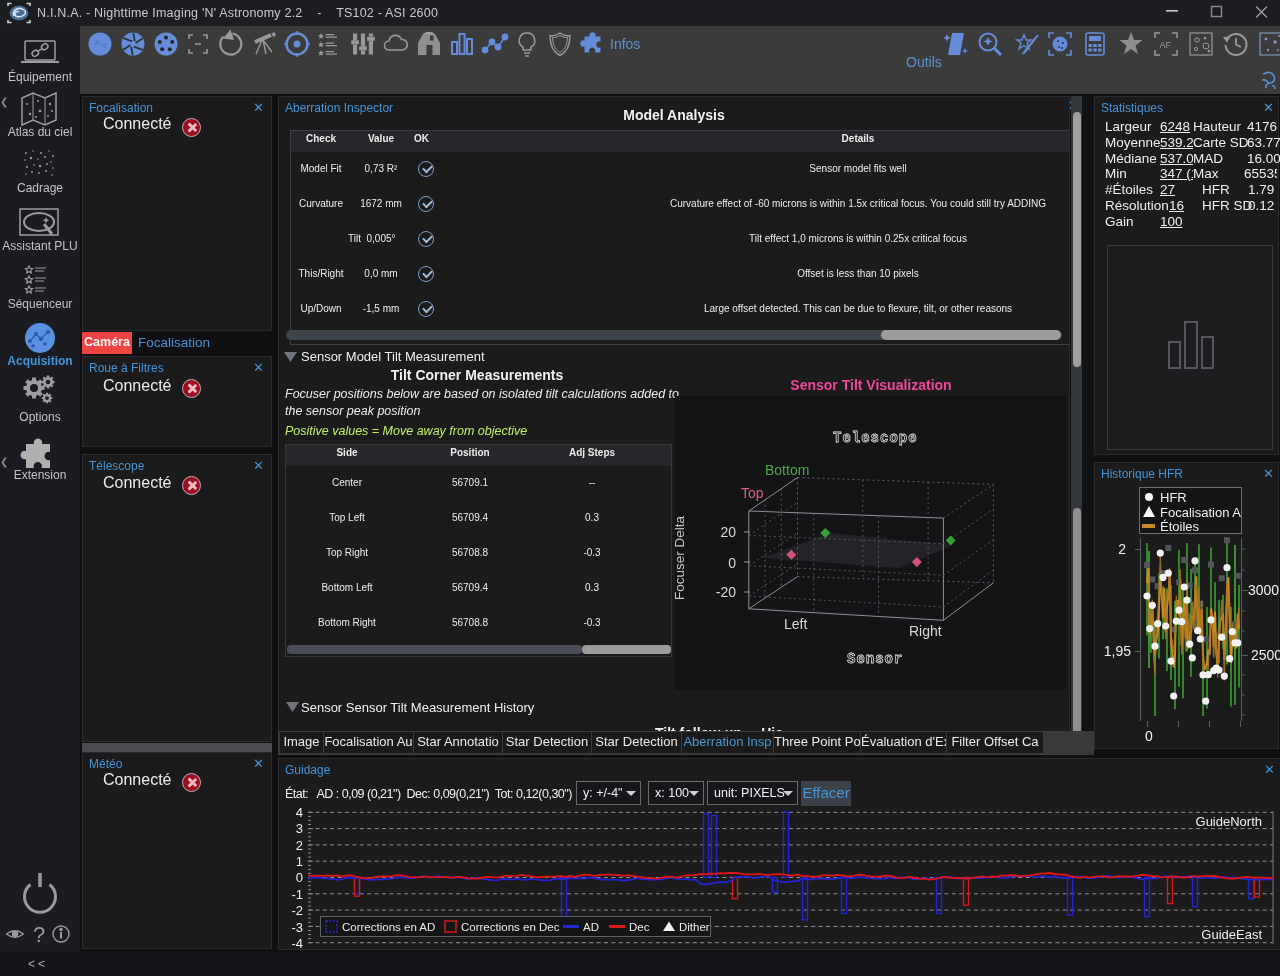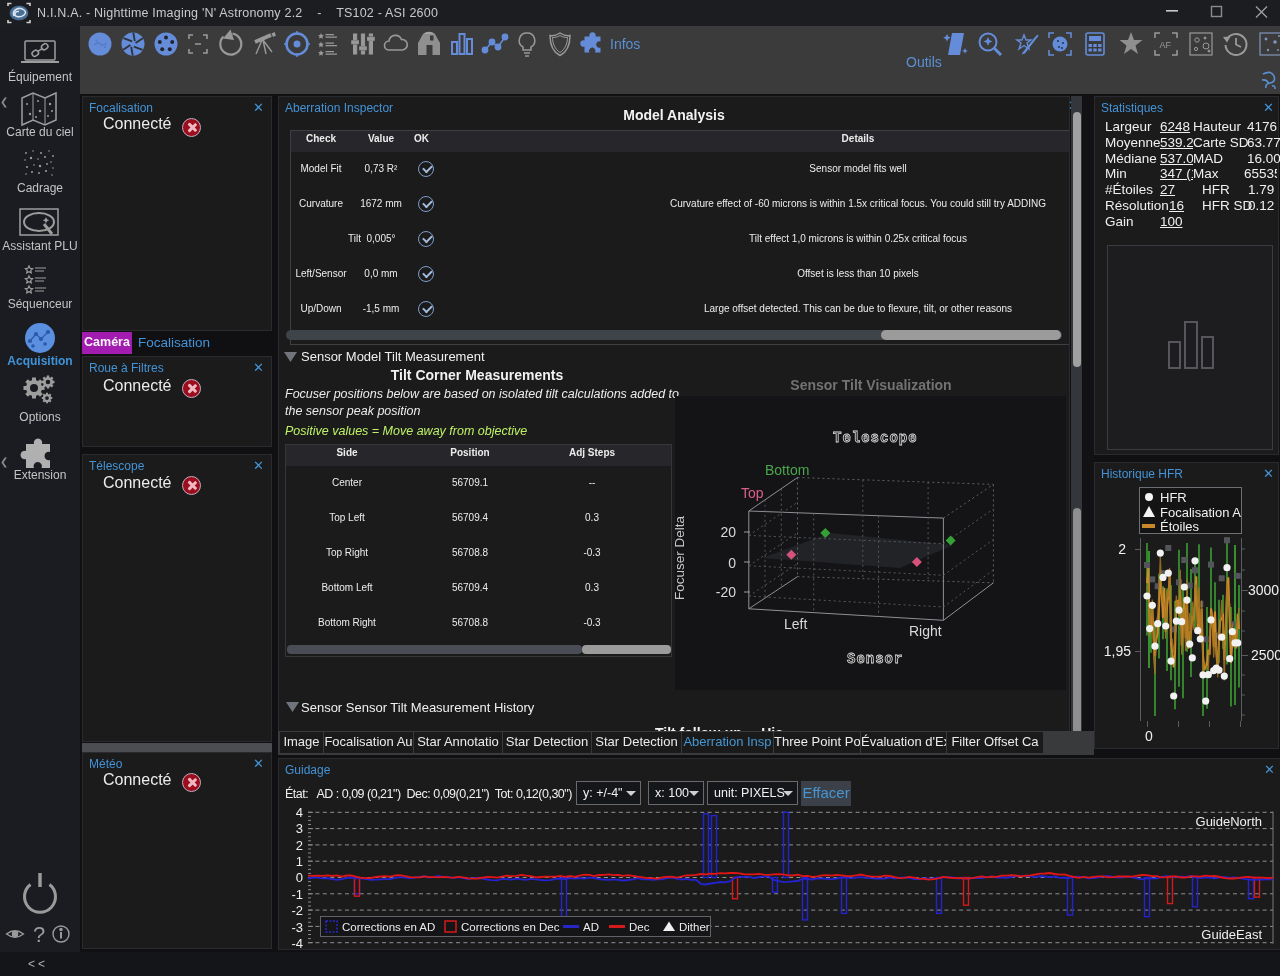--- a/index.html
+++ b/index.html
@@ -409,21 +409,21 @@
       </g>
       <text x="33" y="916" font-size="22" fill="#9a9a9a" font-family="Liberation Sans">?</text>
       <g stroke="#9a9a9a" stroke-width="1.4" fill="none">
         <circle cx="61" cy="908" r="8"></circle>
         <path d="M61 906 V912.5" stroke-width="2"></path>
         <circle cx="61" cy="903.5" r="1.1" fill="#9a9a9a"></circle>
       </g>
     </g>
   </svg>
   <div class="abs navlabel" style="left:0;top:70px;width:80px">Équipement</div>
-  <div class="abs navlabel" style="left:0;top:125px;width:80px">Carte du ciel</div>
+  <div class="abs navlabel" style="left:0;top:125px;width:80px">Atlas du ciel</div>
   <div class="abs navlabel" style="left:0;top:181px;width:80px">Cadrage</div>
   <div class="abs navlabel" style="left:0;top:239px;width:80px">Assistant PLU</div>
   <div class="abs navlabel" style="left:0;top:297px;width:80px">Séquenceur</div>
   <div class="abs navlabel" style="left:0;top:354px;width:80px;color:#3f93d8;font-weight:bold">Acquisition</div>
   <div class="abs navlabel" style="left:0;top:410px;width:80px">Options</div>
   <div class="abs navlabel" style="left:0;top:468px;width:80px">Extension</div>
 
   <div class="abs" id="bottomstrip">
       <span style="position:absolute;left:28px;top:5px;font-size:12px;letter-spacing:3px;color:#b0b0b0">&lt;&lt;</span>
     </div>
@@ -431,21 +431,21 @@
   <div class="abs" style="left:0;top:96px;color:#8a8a8a;font-size:10px">❮</div>
   <div class="abs" style="left:0;top:456px;color:#8a8a8a;font-size:10px">❮</div>
 
   <div class="panel" style="left:82px;top:96px;width:190px;height:235px">
     <div class="phead">Focalisation</div>
       <div class="pclose">✕</div>
     <div class="connecte" style="top:18px">Connecté</div>
     <div class="redx" style="left:99px;top:21px"></div>
   </div>
   <div class="abs" style="left:82px;top:332px;width:190px;height:22px">
-    <div class="abs" style="left:0;top:0;width:50px;height:22px;background:#a21caf;color:#f5f5f5;font-weight:bold;font-size:12.5px;text-align:center;line-height:21px">Caméra</div>
+    <div class="abs" style="left:0;top:0;width:50px;height:22px;background:#ef4444;color:#f5f5f5;font-weight:bold;font-size:12.5px;text-align:center;line-height:21px">Caméra</div>
     <div class="abs" style="left:56px;top:0;height:22px;color:#4493d6;font-size:13.5px;line-height:21px">Focalisation</div>
   </div>
   <div class="panel" style="left:82px;top:356px;width:190px;height:91px">
     <div class="phead">Roue à Filtres</div>
       <div class="pclose">✕</div>
     <div class="connecte" style="top:20px">Connecté</div>
     <div class="redx" style="left:99px;top:22px"></div>
   </div>
   <div class="panel" style="left:82px;top:454px;width:190px;height:288px">
     <div class="phead">Télescope</div>
@@ -477,21 +477,21 @@
     <div class="bluecheck" style="left:139px;top:64px"></div>
     <div class="trow" style="left:179px;top:66px;width:800px;text-align:center">Sensor model fits well</div>
     <div class="trow" style="left:2px;top:101px;width:80px;text-align:center">Curvature</div>
     <div class="trow" style="left:62px;top:101px;width:80px;text-align:center">1672 mm</div>
     <div class="bluecheck" style="left:139px;top:99px"></div>
     <div class="trow" style="left:179px;top:101px;width:800px;text-align:center;white-space:nowrap">Curvature effect of -60 microns is within 1.5x critical focus. You could still try ADDING</div>
     <div class="trow" style="left:2px;top:136px;width:80px;text-align:right">Tilt</div>
     <div class="trow" style="left:62px;top:136px;width:80px;text-align:center">0,005°</div>
     <div class="bluecheck" style="left:139px;top:134px"></div>
     <div class="trow" style="left:179px;top:136px;width:800px;text-align:center">Tilt effect 1,0 microns is within 0.25x critical focus</div>
-    <div class="trow" style="left:2px;top:171px;width:80px;text-align:center">Left/Sensor</div>
+    <div class="trow" style="left:2px;top:171px;width:80px;text-align:center">This/Right</div>
     <div class="trow" style="left:62px;top:171px;width:80px;text-align:center">0,0 mm</div>
     <div class="bluecheck" style="left:139px;top:169px"></div>
     <div class="trow" style="left:179px;top:171px;width:800px;text-align:center">Offset is less than 10 pixels</div>
     <div class="trow" style="left:2px;top:206px;width:80px;text-align:center">Up/Down</div>
     <div class="trow" style="left:62px;top:206px;width:80px;text-align:center">-1,5 mm</div>
     <div class="bluecheck" style="left:139px;top:204px"></div>
     <div class="trow" style="left:179px;top:206px;width:800px;text-align:center">Large offset detected. This can be due to flexure, tilt, or other reasons</div>
 
     <div class="abs" style="left:7px;top:233px;width:776px;height:10px;background:#3f434a;border-radius:5px"></div>
     <div class="abs" style="left:602px;top:233px;width:180px;height:10px;background:#9b9b9b;border-radius:5px"></div>
@@ -520,21 +520,21 @@
       <div class="trow" style="left:273px;top:450px;width:80px;text-align:center">-0.3</div>
     <div class="trow" style="left:28px;top:485px;width:80px;text-align:center">Bottom Left</div>
       <div class="trow" style="left:151px;top:485px;width:80px;text-align:center">56709.4</div>
       <div class="trow" style="left:273px;top:485px;width:80px;text-align:center">0.3</div>
     <div class="trow" style="left:28px;top:520px;width:80px;text-align:center">Bottom Right</div>
       <div class="trow" style="left:151px;top:520px;width:80px;text-align:center">56708.8</div>
       <div class="trow" style="left:273px;top:520px;width:80px;text-align:center">-0.3</div>
     <div class="abs" style="left:8px;top:548px;width:295px;height:9px;background:#4a4d55;border-radius:4px"></div>
     <div class="abs" style="left:303px;top:548px;width:89px;height:9px;background:#9b9b9b;border-radius:4px"></div>
 
-    <div class="abs" style="left:397px;top:280px;width:390px;text-align:center;font-size:14px;font-weight:bold;color:#737373">Sensor Tilt Visualization</div>
+    <div class="abs" style="left:397px;top:280px;width:390px;text-align:center;font-size:14px;font-weight:bold;color:#ec4899">Sensor Tilt Visualization</div>
     <div id="tilt3d" class="abs" style="left:396px;top:299px;width:391px;height:294px;background:#141416">
 <svg width="391" height="294">
 <polygon points="87.0,162.0 155.0,137.0 278.0,149.0 225.0,172.0" fill="#2b2f36" opacity="0.55"></polygon>
 <path d="M122.5 81.5 L318.4 88.4" stroke="#606167" stroke-width="1" fill="none" stroke-dasharray="2,3"></path>
 <path d="M318.4 88.4 L318.4 186.8" stroke="#606167" stroke-width="1" fill="none" stroke-dasharray="2,3"></path>
 <path d="M122.5 180.6 L318.4 186.8" stroke="#606167" stroke-width="1" fill="none" stroke-dasharray="2,3"></path>
 <path d="M122.5 81.5 L122.5 180.6" stroke="#606167" stroke-width="1" fill="none" stroke-dasharray="2,3"></path>
 <path d="M73.8 115.0 L122.5 81.5" stroke="#8f9096" stroke-width="1" fill="none"></path>
 <path d="M268.4 122.1 L318.4 88.4" stroke="#606167" stroke-width="1" fill="none" stroke-dasharray="2,3"></path>
 <path d="M73.8 212.8 L122.5 180.6" stroke="#8f9096" stroke-width="1" fill="none"></path>

